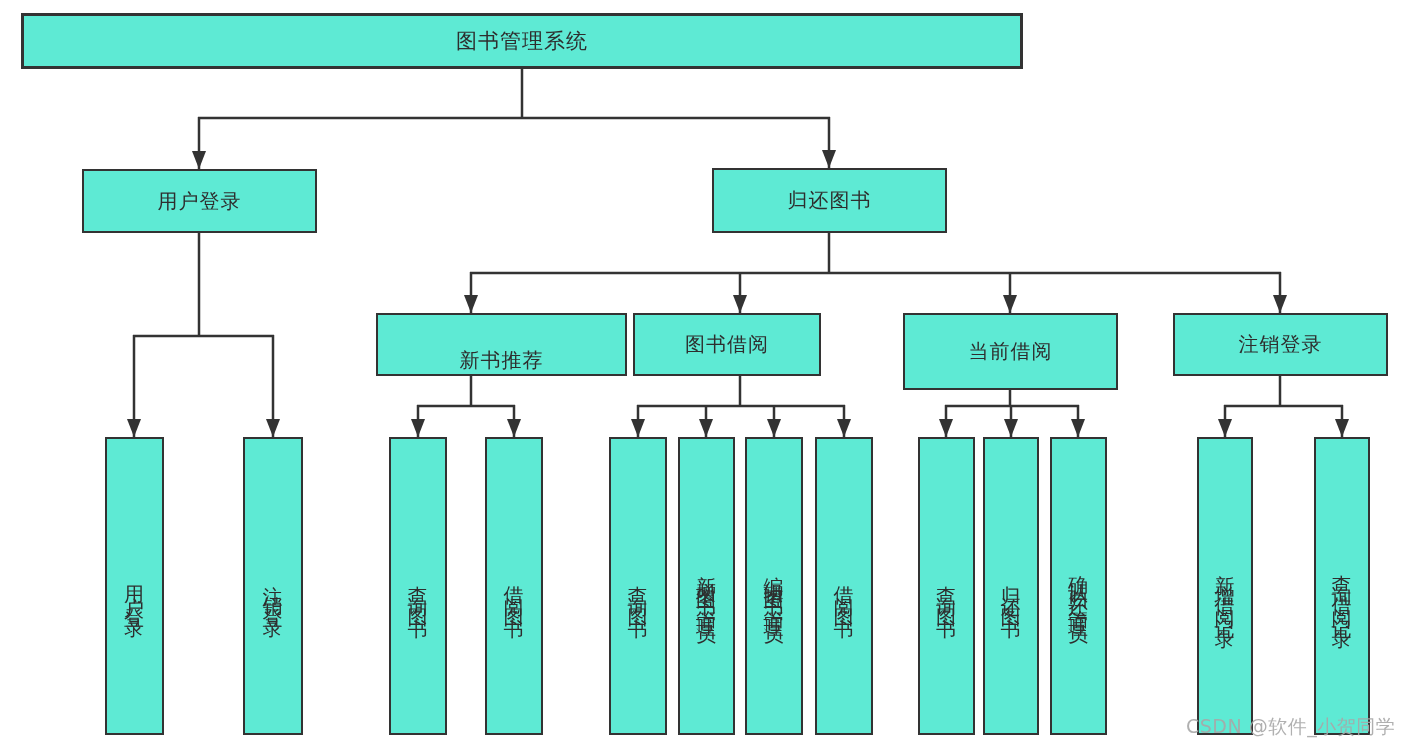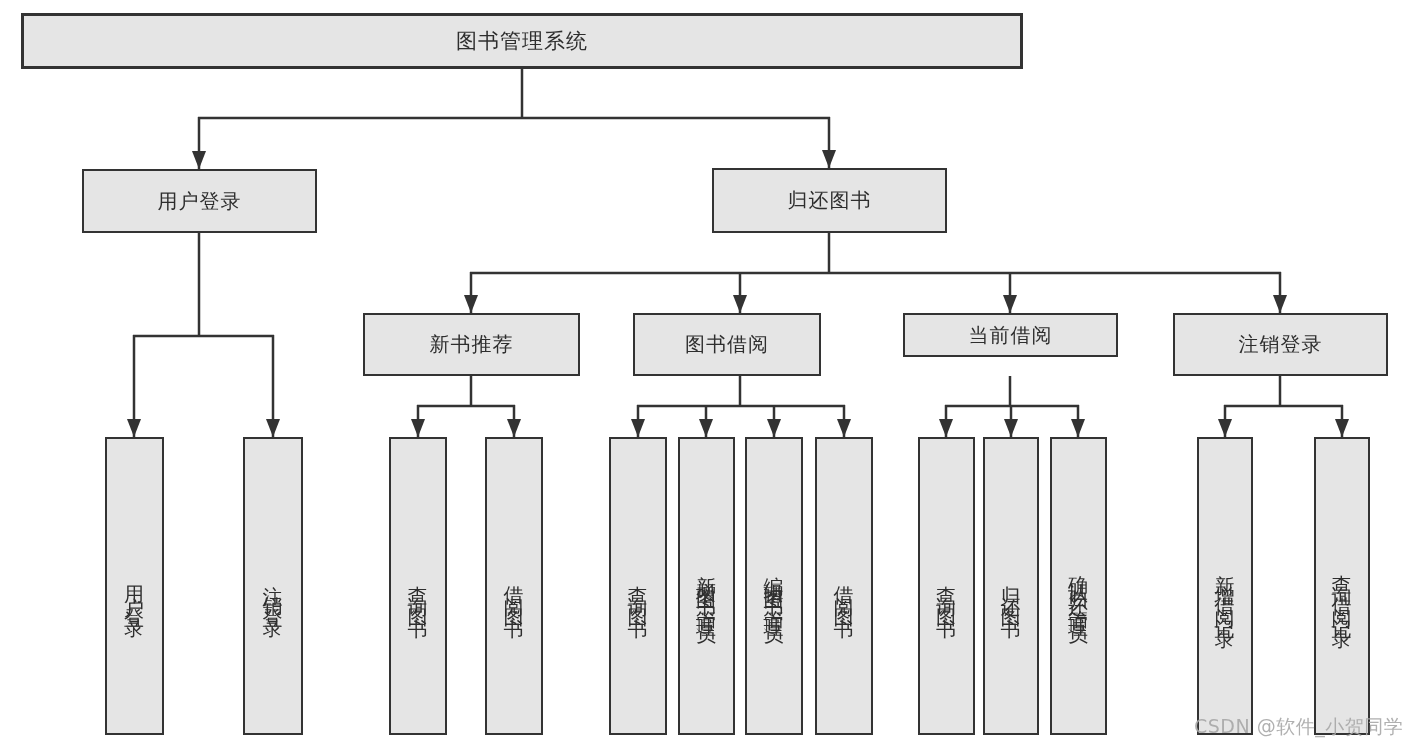--- a/index.html
+++ b/index.html
@@ -8,21 +8,21 @@
     width: 1405px;
     height: 747px;
     background: #ffffff;
     font-family: "DejaVu Sans", "Liberation Sans", sans-serif;
     color: #2e2e2e;
     overflow: hidden;
   }
   .wires { position:absolute; left:0; top:0; width:1405px; height:747px; }
   .node {
     position: absolute;
-    background: #e5e5e5;
+    background: #5eead4;
     border: 2.5px solid #333333;
     box-sizing: border-box;
     display: flex;
     align-items: center;
     justify-content: center;
     color: #2e2e2e;
   }
   .root  { border-width: 3px; font-size: 21px; letter-spacing: 1px; }
   .hbox  { font-size: 20px; letter-spacing: 1px; }
   .vbox  { font-size: 20px; }
@@ -35,21 +35,20 @@
   }
   .watermark {
     position: absolute;
     left: 1186px;
     top: 714px;
     font-size: 19px;
     color: #a8a8a8;
     letter-spacing: 0.5px;
     white-space: nowrap;
     opacity: 0.9;
-    margin-left: 8px;
   }
 </style>
 </head>
 <body>
 
 <div class="canvas">
 
   <svg class="wires" viewBox="0 0 1405 747" xmlns="http://www.w3.org/2000/svg">
     <defs>
       <marker id="arw" markerWidth="20" markerHeight="16" refX="18" refY="7" orient="auto" markerUnits="userSpaceOnUse">
@@ -104,27 +103,27 @@
     <span>图书管理系统</span>
   </div>
 
   <div class="node hbox" style="left:82px; top:169px; width:235px; height:64px;">
     <span>用户登录</span>
   </div>
   <div class="node hbox" style="left:712px; top:168px; width:235px; height:65px;">
     <span>归还图书</span>
   </div>
 
-  <div class="node hbox" style="left:363px; top:313px; width:217px; height:63px;">
+  <div class="node hbox" style="left:376px; top:313px; width:251px; height:63px;align-items:flex-end;">
     <span>新书推荐</span>
   </div>
   <div class="node hbox" style="left:633px; top:313px; width:188px; height:63px;">
     <span>图书借阅</span>
   </div>
-  <div class="node hbox" style="left:903px; top:313px; width:215px; height:44px;">
+  <div class="node hbox" style="left:903px; top:313px; width:215px; height:77px;">
     <span>当前借阅</span>
   </div>
   <div class="node hbox" style="left:1173px; top:313px; width:215px; height:63px;">
     <span>注销登录</span>
   </div>
 
   <div class="node vbox" style="left:105px; top:437px; width:59px; height:298px;">
     <span class="vtext">用户登录</span>
   </div>
   <div class="node vbox" style="left:243px; top:437px; width:60px; height:298px;">

